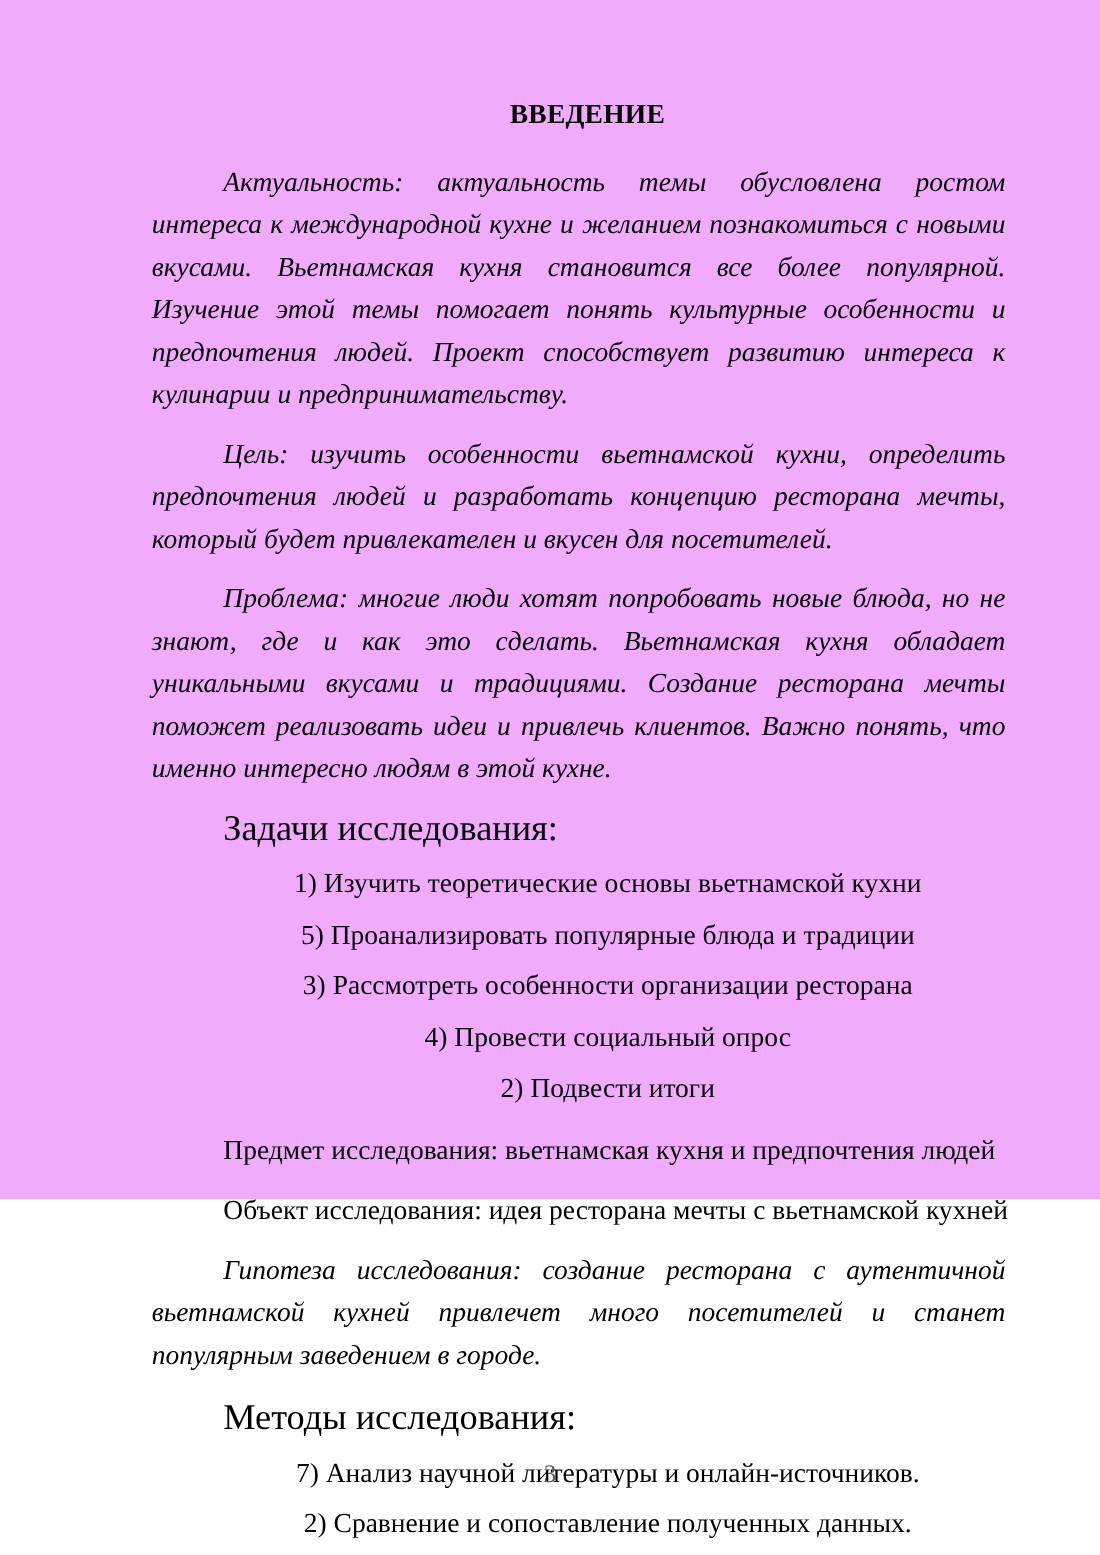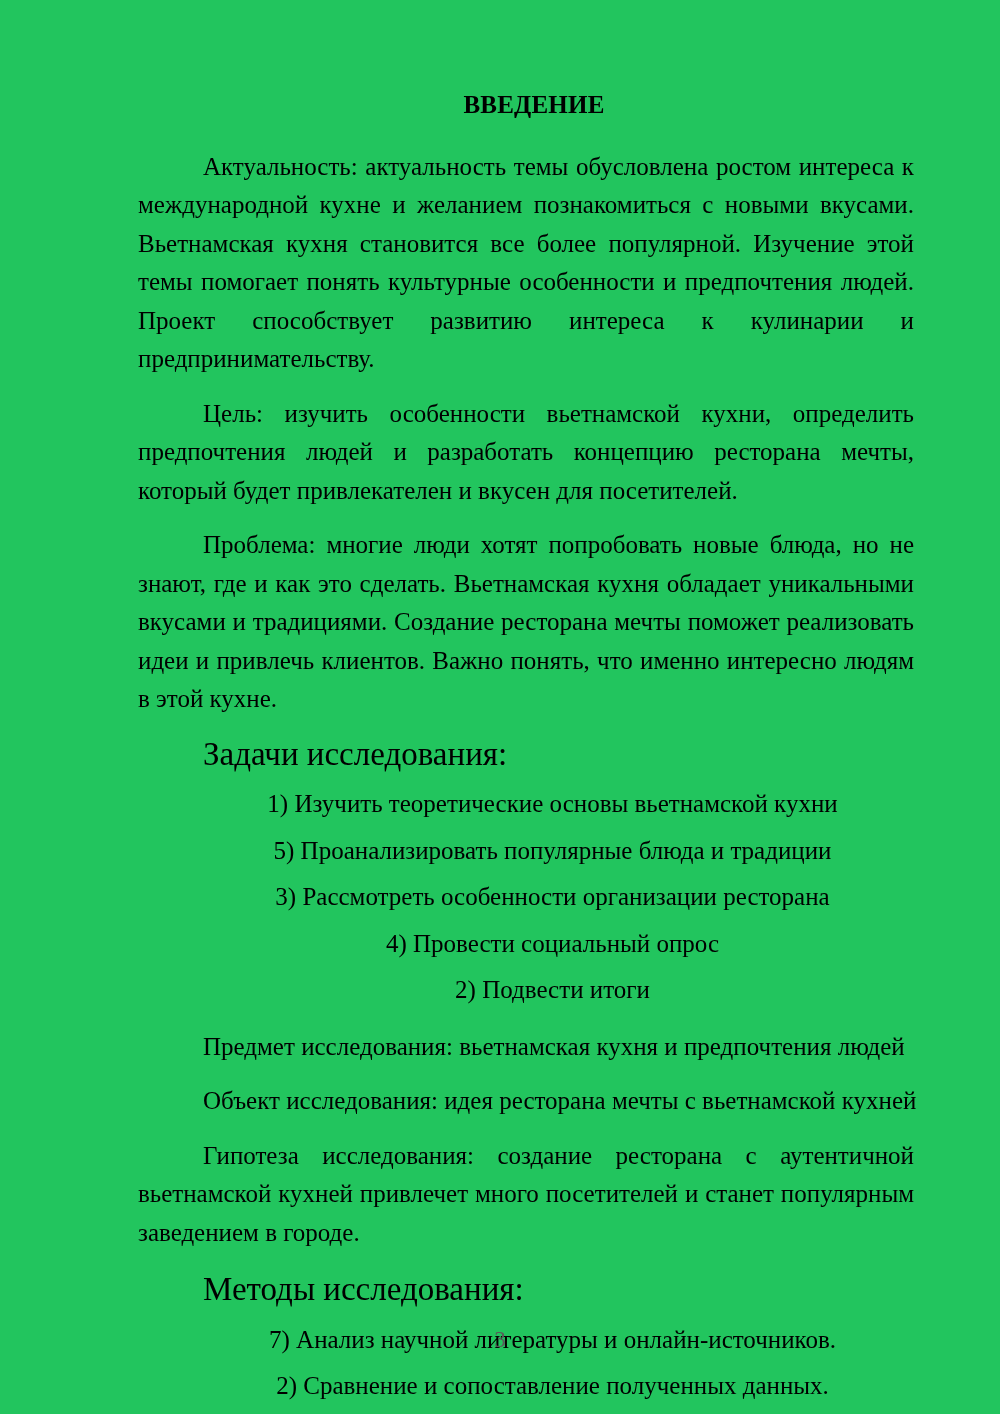--- a/index.html
+++ b/index.html
@@ -14,22 +14,22 @@
     font-family: "Liberation Serif", "DejaVu Serif", serif;
     color: #000000;
     overflow: hidden;
   }
 
   .page {
     position: absolute;
     left: 0;
     top: 0;
     width: 1000px;
-    height: 1414px;
-    background: #22c55e;
+    height: 1090px;
+    background: #f0abfc;
   }
 
   .content {
     position: absolute;
     left: 138px;
     top: 88px;
     width: 792px;
   }
 
   .doc-heading {
@@ -42,20 +42,21 @@
   }
 
   .para {
     font-size: 25px;
     line-height: 38.5px;
     text-align: justify;
     text-justify: inter-word;
     text-indent: 65px;
     margin: 0 16px 16px 0;
     hyphens: none;
+    font-style: italic;
   }
 
   .lead-line {
     font-size: 33px;
     line-height: 38.5px;
     text-align: left;
     text-indent: 65px;
     margin: 0 0 12px 0;
   }
 

